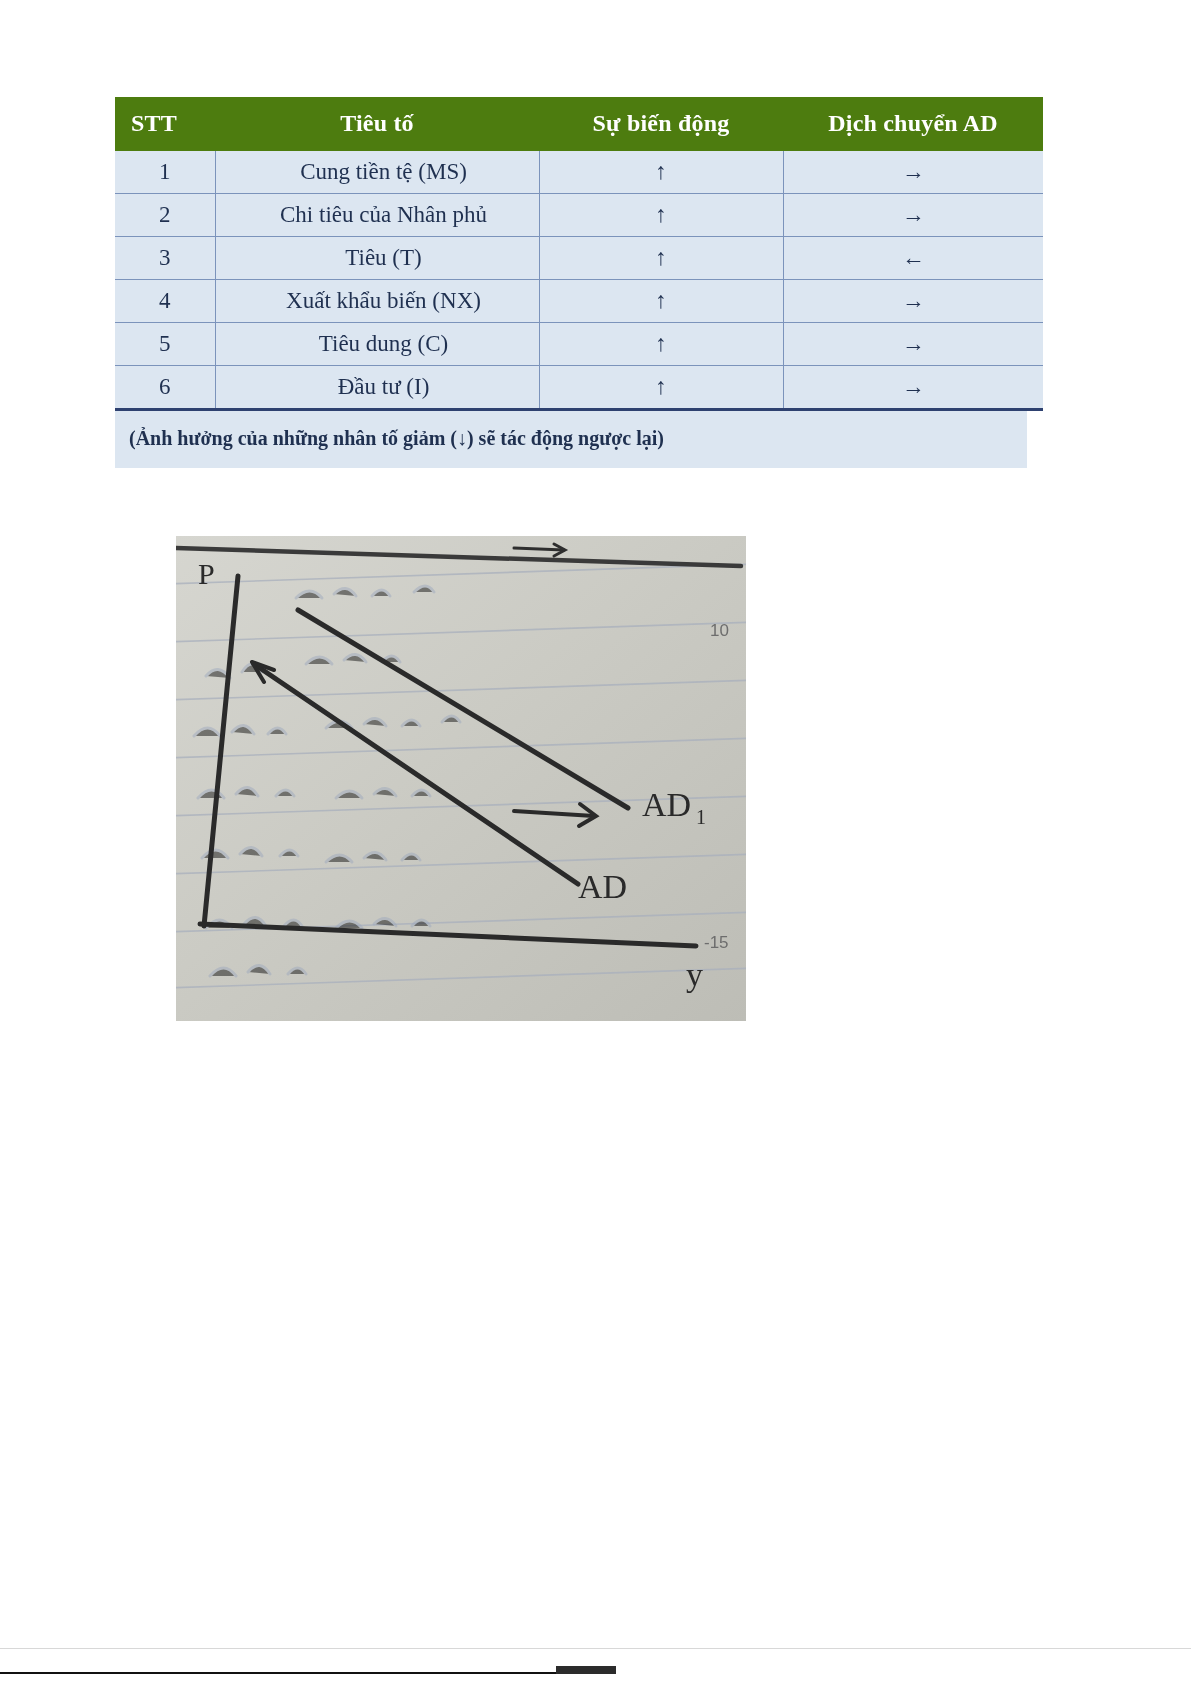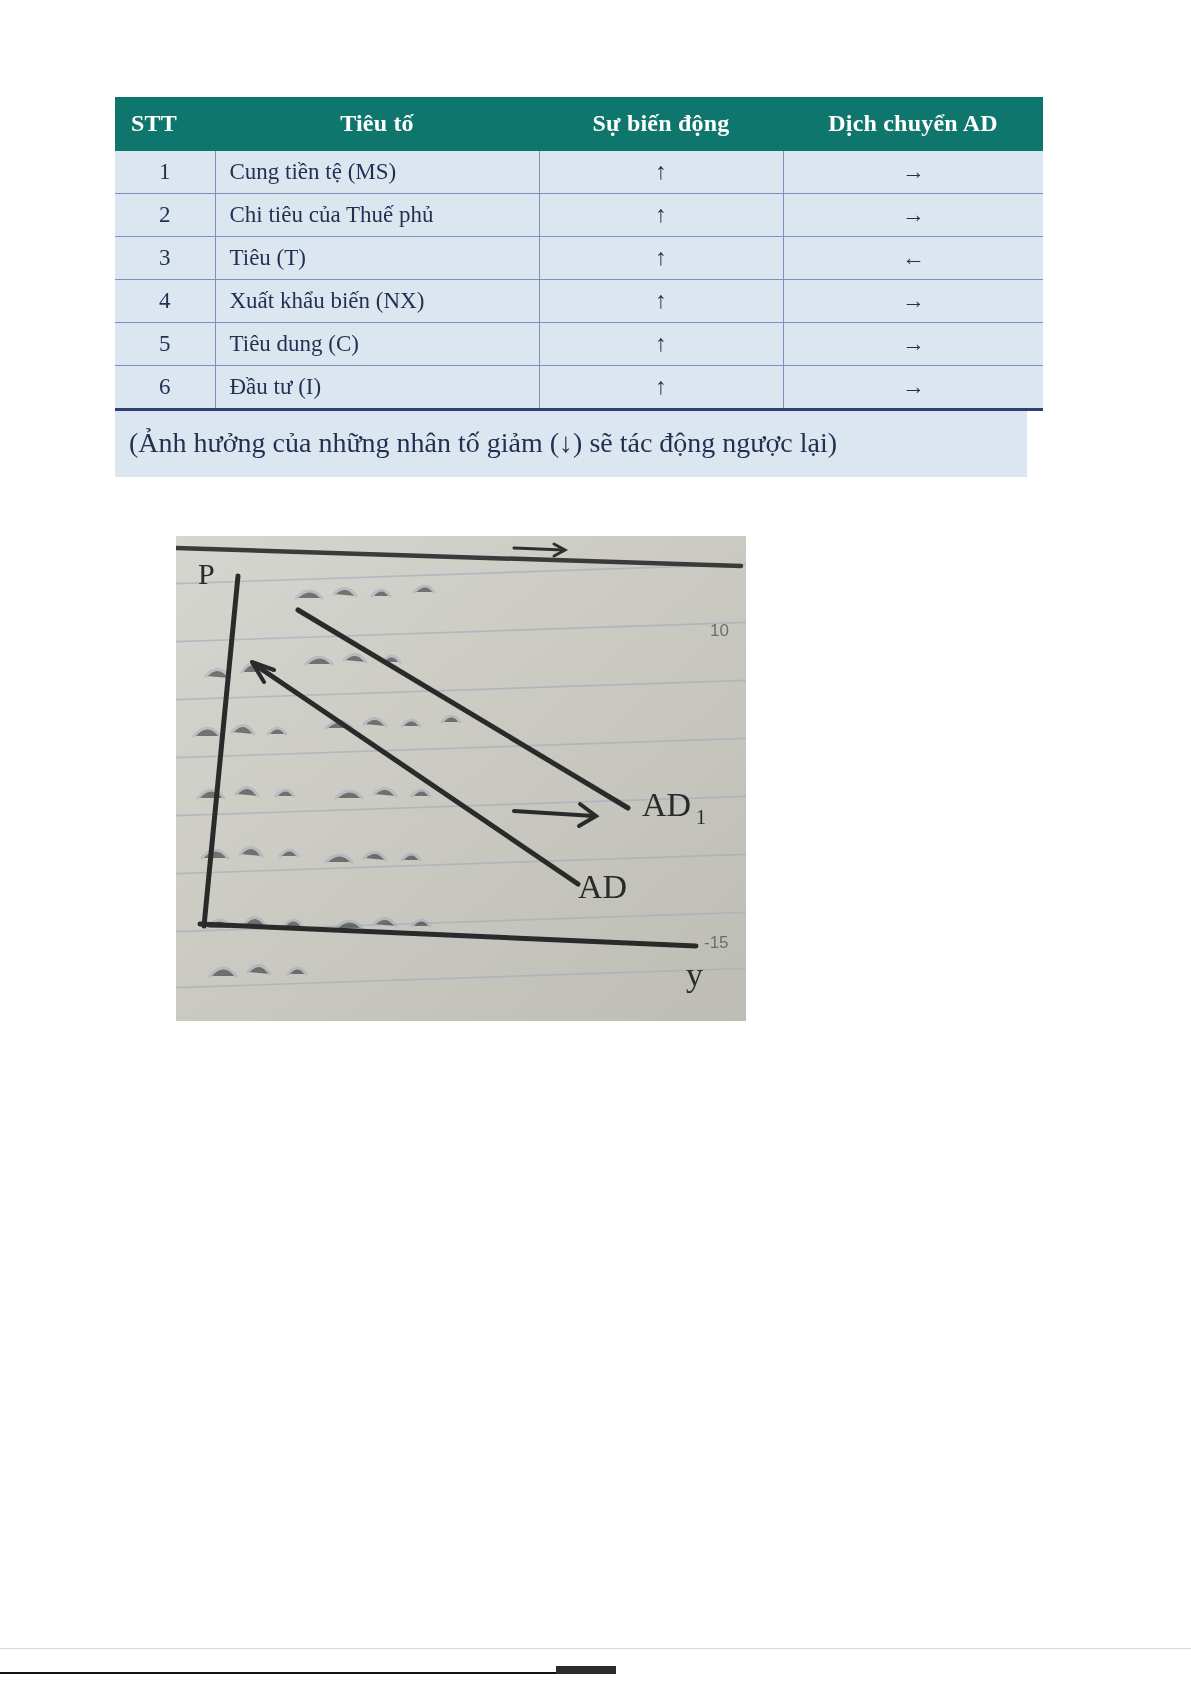--- a/index.html
+++ b/index.html
@@ -26,21 +26,21 @@
     box-sizing: border-box;
   }
 
   table.factors {
     border-collapse: collapse;
     width: 912px;
     table-layout: fixed;
   }
 
   table.factors thead th {
-    background: #0f766e;
+    background: #4d7c0f;
     color: #ffffff;
     font-family: "Liberation Serif", serif;
     font-weight: bold;
     font-size: 24px;
     padding: 13px 0 14px 0;
     text-align: center;
     letter-spacing: 0.2px;
   }
   table.factors thead th.c-stt { width: 84px; text-align: left; padding-left: 16px;}
   table.factors thead th.c-name { width: 324px; }
@@ -57,39 +57,39 @@
   }
   table.factors tbody tr:last-child td {
     border-bottom: 3px solid #2e4170;
   }
 
   td.stt {
     text-align: center;
     border-right: 1px solid #7b93bb;
   }
   td.name {
-    text-align: left;
+    text-align: center;
     padding-left: 14px;
     border-right: 1px solid #7b93bb;
   }
   td.change {
     text-align: center;
     border-right: 1px solid #7b93bb;
     font-size: 22px;
     font-weight: bold;
   }
   td.shift {
     text-align: center;
     font-size: 24px;
   }
 
   .table-note {
     font-family: "Liberation Serif", serif;
-    font-weight: normal;
-    font-size: 28px;
+    font-weight: bold;
+    font-size: 20px;
     color: #1f3050;
     padding: 16px 0 0 14px;
   }
 
   
   .photo {
     position: absolute;
     left: 176px;
     top: 536px;
     width: 570px;
@@ -140,21 +140,21 @@
     </thead>
     <tbody>
       <tr>
         <td class="stt">1</td>
         <td class="name">Cung tiền tệ (MS)</td>
         <td class="change">↑</td>
         <td class="shift">→</td>
       </tr>
       <tr>
         <td class="stt">2</td>
-        <td class="name">Chi tiêu của Thuế phủ</td>
+        <td class="name">Chi tiêu của Nhân phủ</td>
         <td class="change">↑</td>
         <td class="shift">→</td>
       </tr>
       <tr>
         <td class="stt">3</td>
         <td class="name">Tiêu (T)</td>
         <td class="change">↑</td>
         <td class="shift">←</td>
       </tr>
       <tr>

